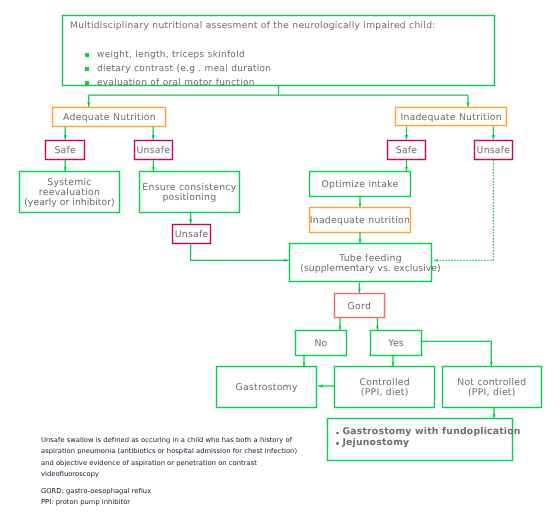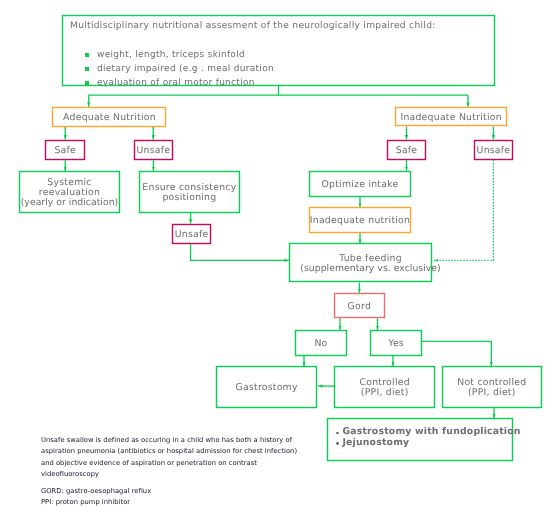--- a/index.html
+++ b/index.html
@@ -120,37 +120,37 @@
 
     <g stroke="#08ce51" stroke-width="1.3" fill="none" stroke-dasharray="1.35 1.65" stroke-linecap="butt">
       <path d="M493.4,160.1 L493.4,260.4 L434.0,260.4" marker-end="url(#ag)"></path>
     </g>
   </svg>
 
   <div id="hdr">
     <div class="title">Multidisciplinary nutritional assesment of the neurologically impaired child:</div>
     <ul>
       <li><span class="bsq"></span><span>weight, length, triceps skinfold</span></li>
-      <li><span class="bsq"></span><span>dietary impaired (e.g . meal duration</span></li>
+      <li><span class="bsq"></span><span>dietary contrast (e.g . meal duration</span></li>
       <li><span class="bsq"></span><span>evaluation of oral motor function</span></li>
     </ul>
   </div>
 
   <div class="node o" style="left:52.6px;top:107.5px;width:113.8px;height:19.3px;">Adequate Nutrition</div>
   <div class="node o" style="left:394.9px;top:107.5px;width:112.5px;height:19px;">Inadequate Nutrition</div>
 
   <div class="node p" style="left:45.2px;top:139.6px;width:40px;height:20.5px;">Safe</div>
   <div class="node p" style="left:133.9px;top:139.6px;width:38.9px;height:20.5px;">Unsafe</div>
   <div class="node p" style="left:387.1px;top:139.6px;width:38.9px;height:20.5px;">Safe</div>
   <div class="node p" style="left:474px;top:139.6px;width:38.9px;height:20.5px;">Unsafe</div>
 
   <div class="node g" style="left:18.9px;top:170.9px;width:101.2px;height:41.7px;">
     <div class="ln">Systemic</div>
     <div class="ln">reevaluation</div>
-    <div class="ln tight">(yearly or indication)</div>
+    <div class="ln tight">(yearly or inhibitor)</div>
   </div>
   <div class="node g" style="left:138.9px;top:170.9px;width:101.1px;height:41.7px;">
     <div class="ln">Ensure consistency</div>
     <div class="ln">positioning</div>
   </div>
   <div class="node p" style="left:172.3px;top:223.6px;width:38.6px;height:20.7px;">Unsafe</div>
 
   <div class="node g" style="left:308.9px;top:170.9px;width:102.2px;height:25.7px;">Optimize intake</div>
   <div class="node o" style="left:309px;top:206.9px;width:102px;height:25.9px;">Inadequate nutrition</div>
   <div class="node g" style="left:299px;top:243.6px;width:143px;height:38.9px;">

